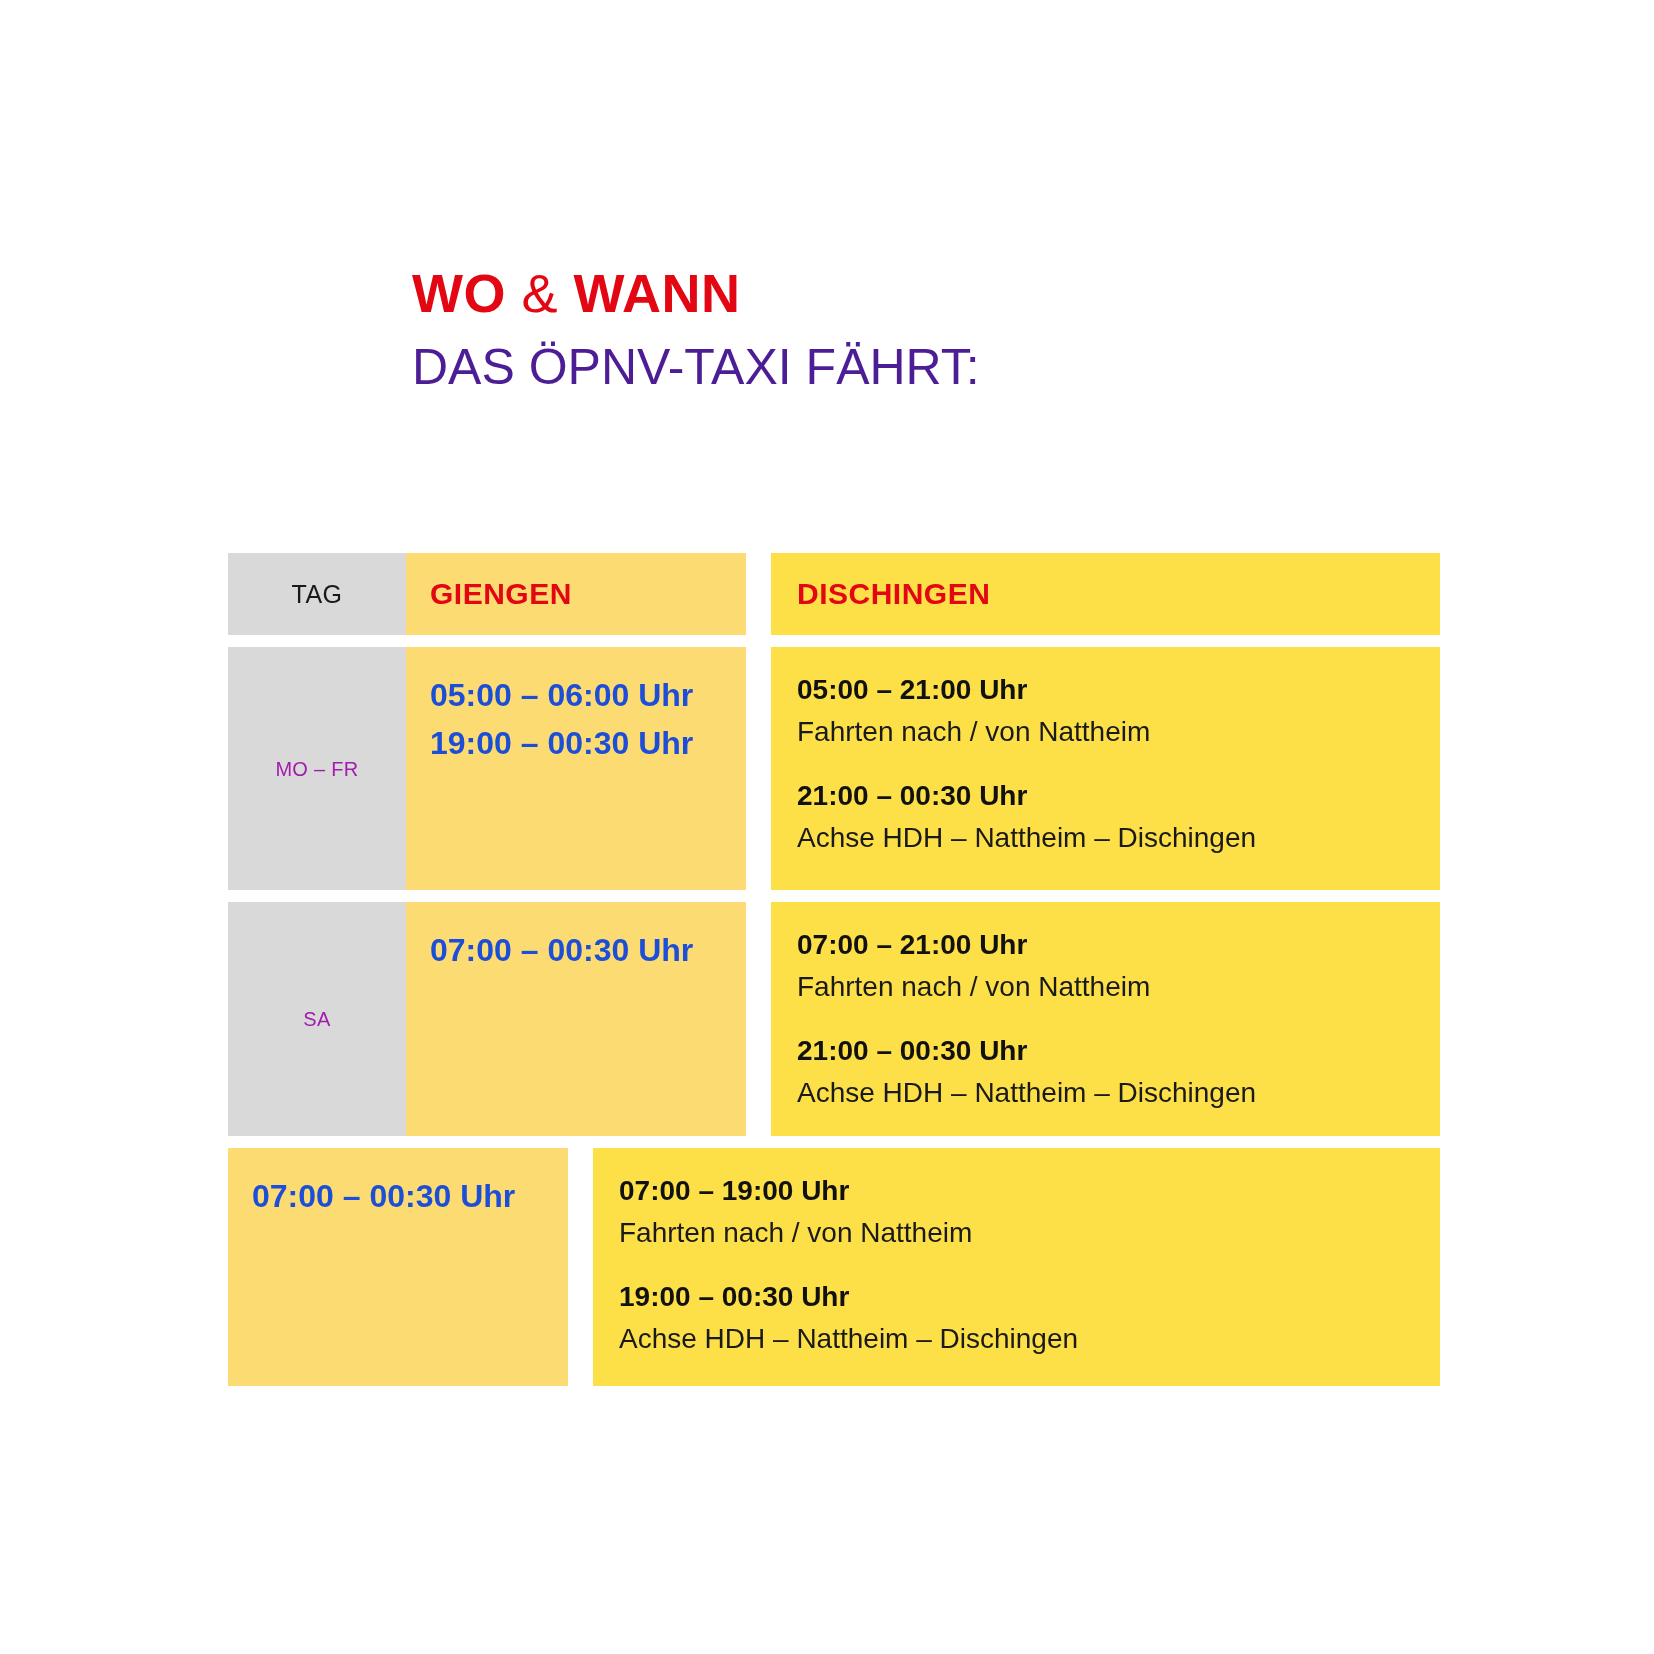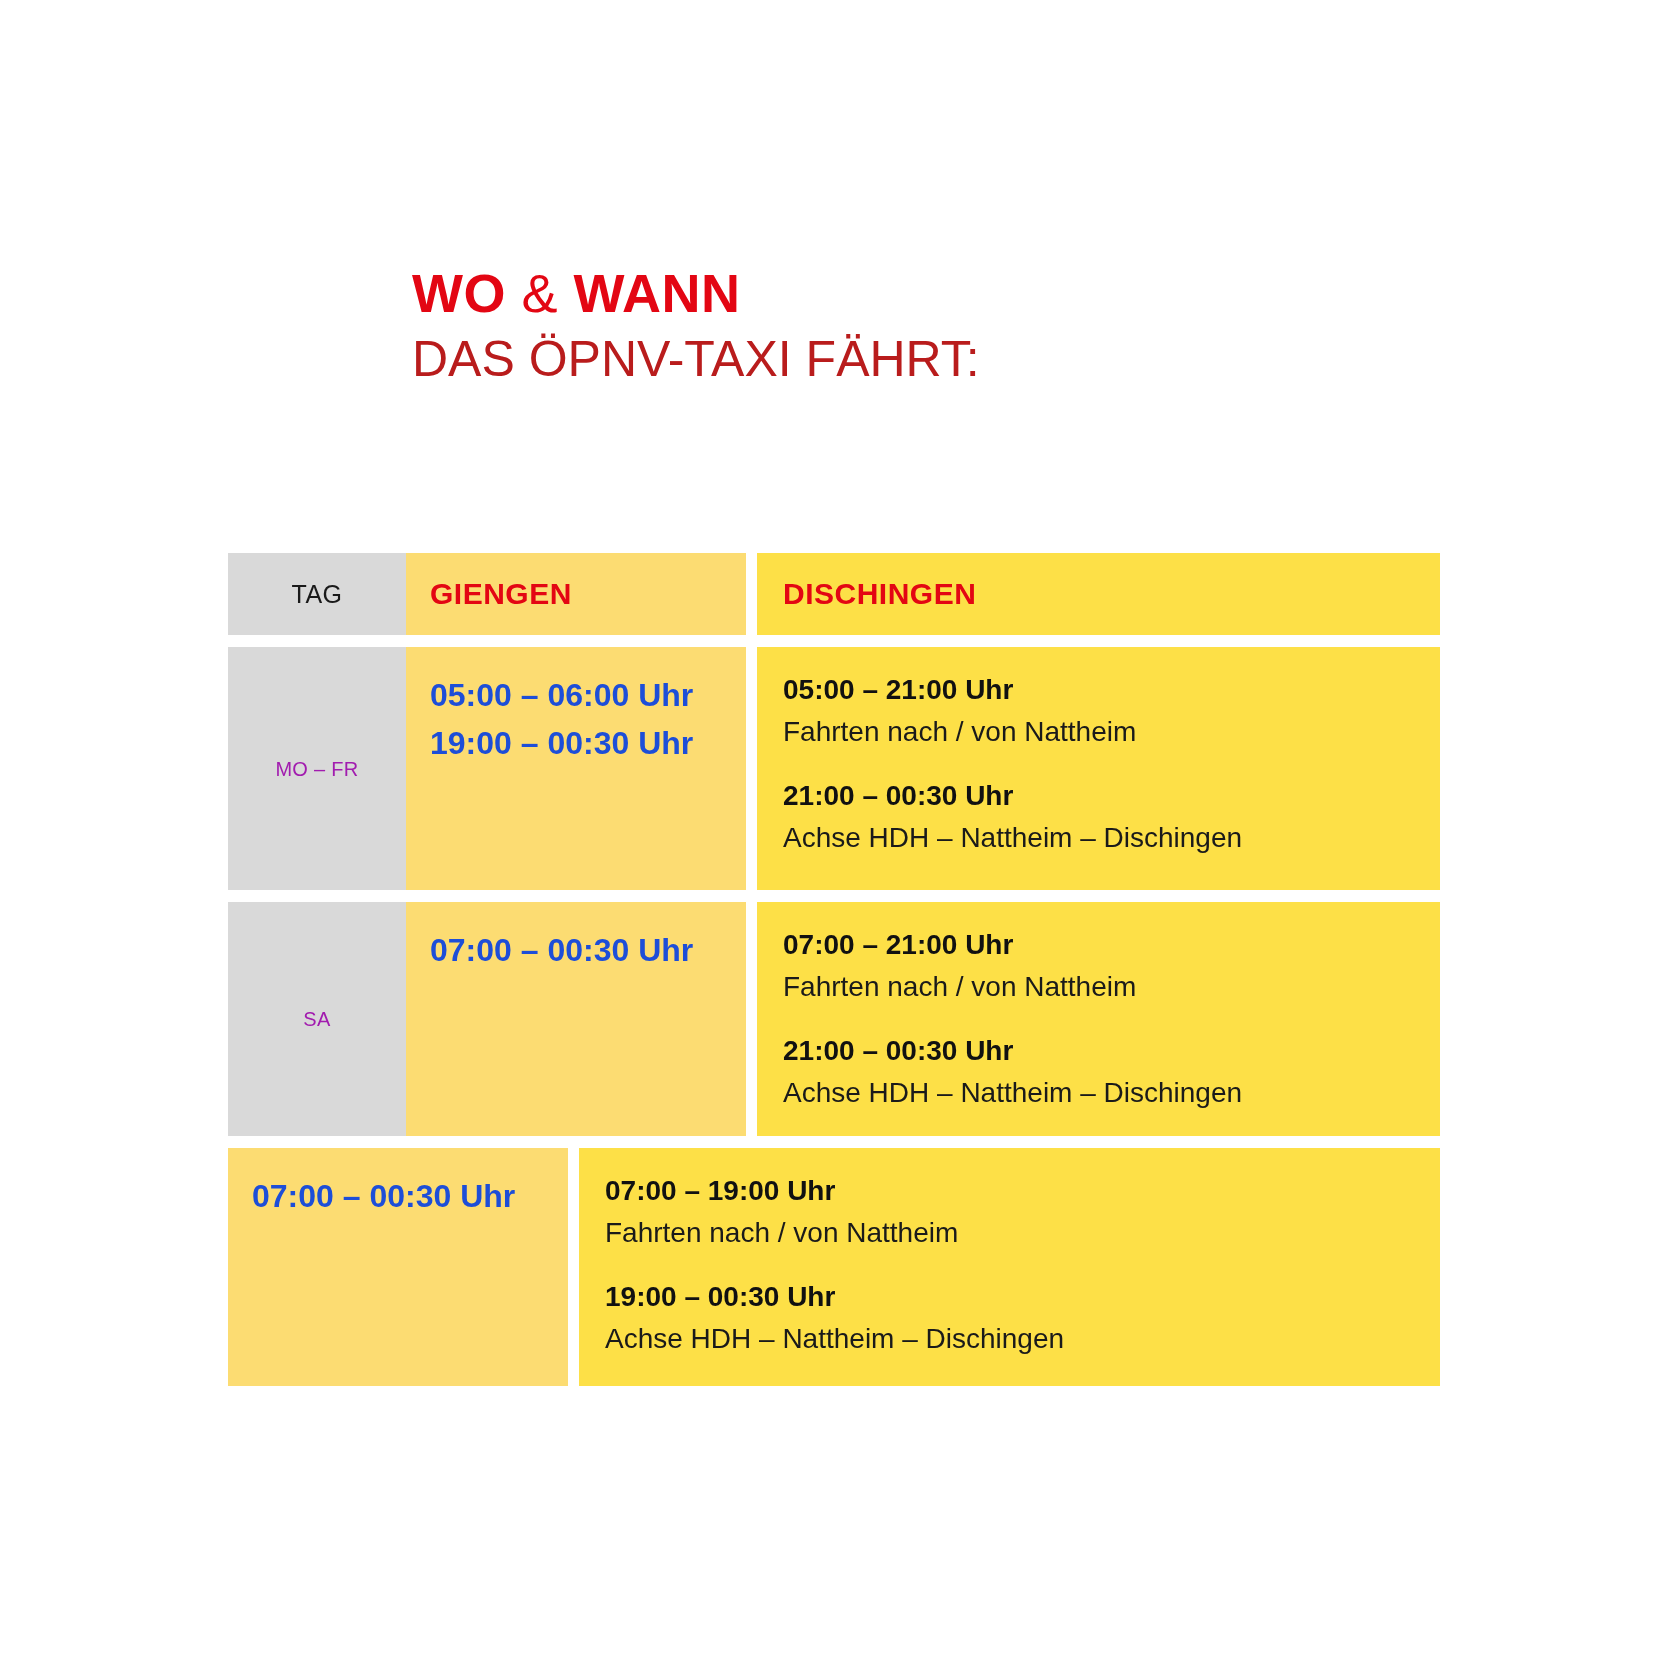--- a/index.html
+++ b/index.html
@@ -37,24 +37,24 @@
   }
   .heading-line1 .bold {
     font-weight: bold;
   }
   .heading-line1 .amp {
     font-weight: normal;
   }
   .heading-line2 {
     font-size: 50px;
     line-height: 62px;
-    color: #b91c1c;
+    color: #4c1d95;
     font-weight: normal;
     white-space: nowrap;
-    margin-top: 4px;
+    margin-top: 12px;
   }
 
   
   .table {
     position: absolute;
     left: 228px;
     top: 553px;
     width: 1212px;
   }
   .row {
@@ -85,21 +85,21 @@
     padding: 22px 24px;
   }
   .cell-dischingen {
     flex: 1 1 auto;
     background: #fde047;
     box-sizing: border-box;
     padding: 22px 26px;
   }
   
   .row .cell-giengen {
-    margin-right: 11px;
+    margin-right: 25px;
   }
 
   .header-row .cell-day,
   .header-row .cell-giengen,
   .header-row .cell-dischingen {
     height: 82px;
     padding-top: 0;
     padding-bottom: 0;
     display: flex;
     align-items: center;

